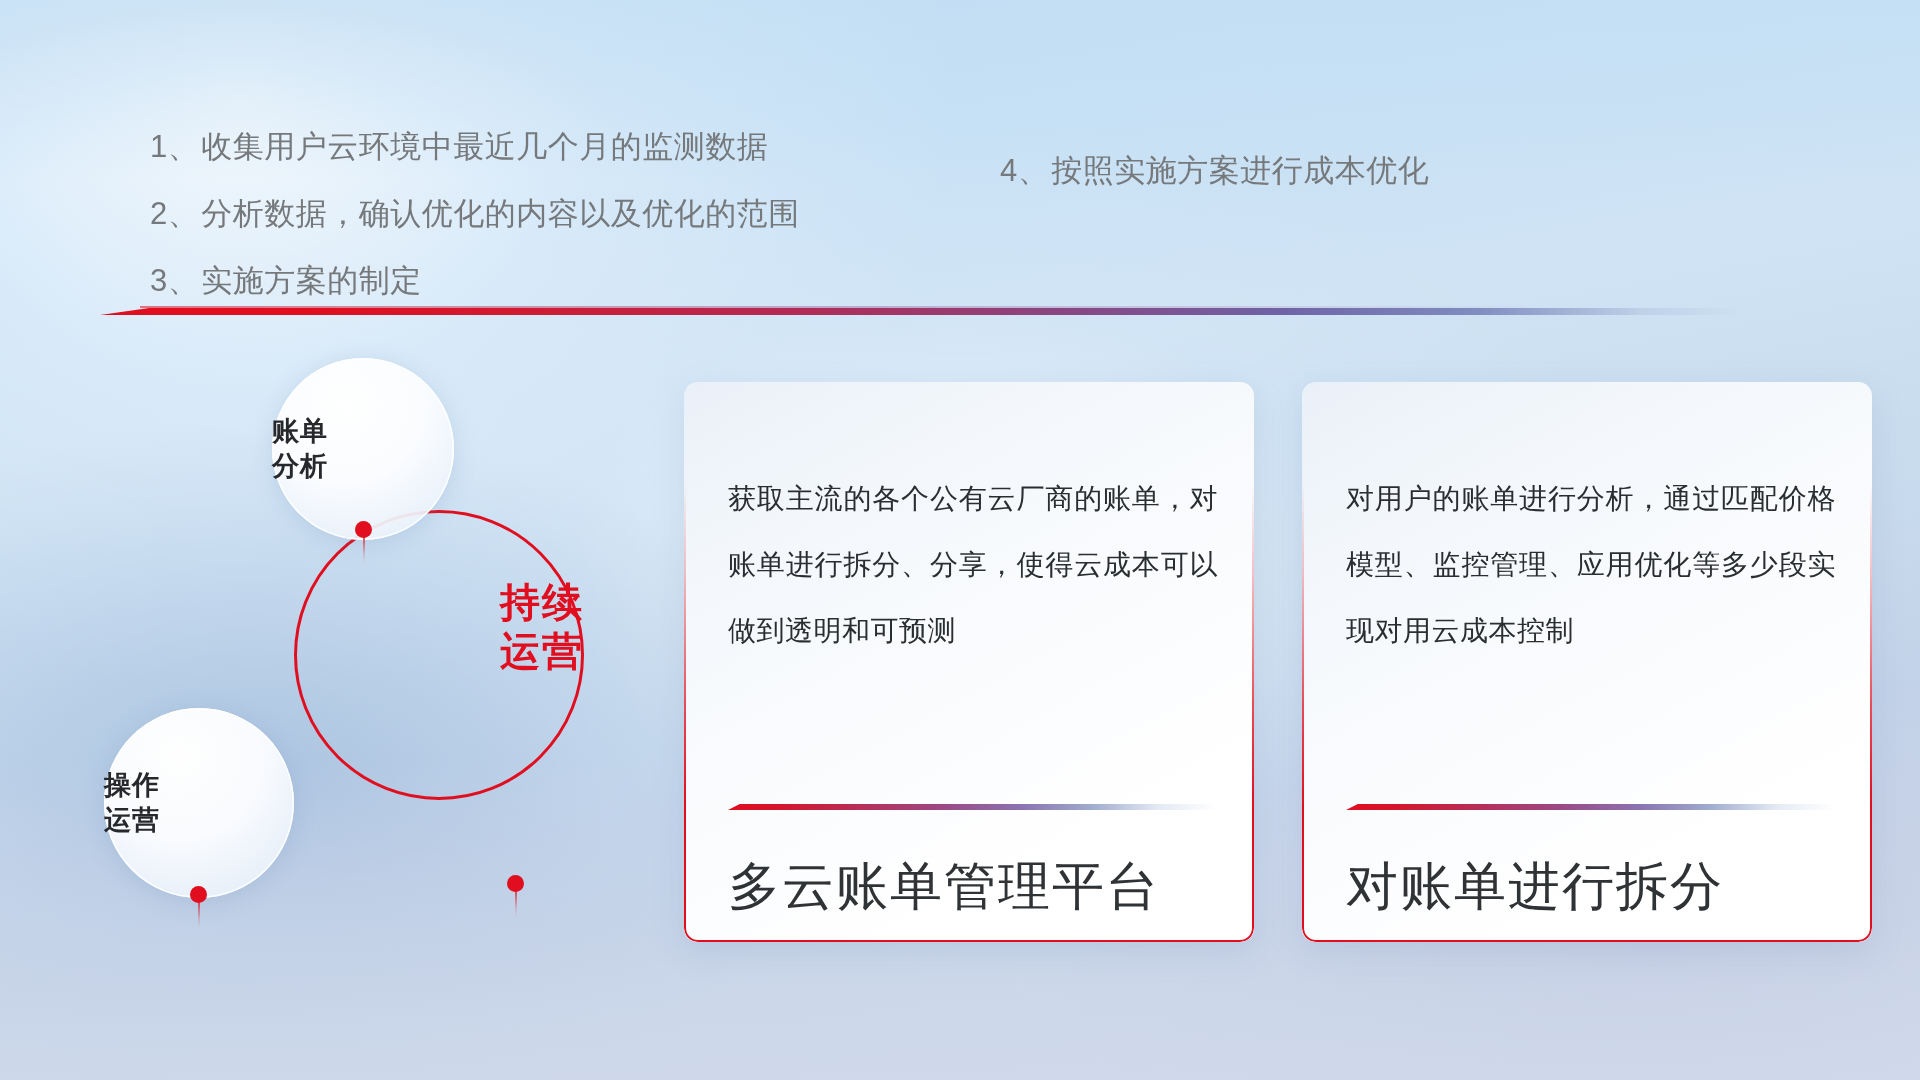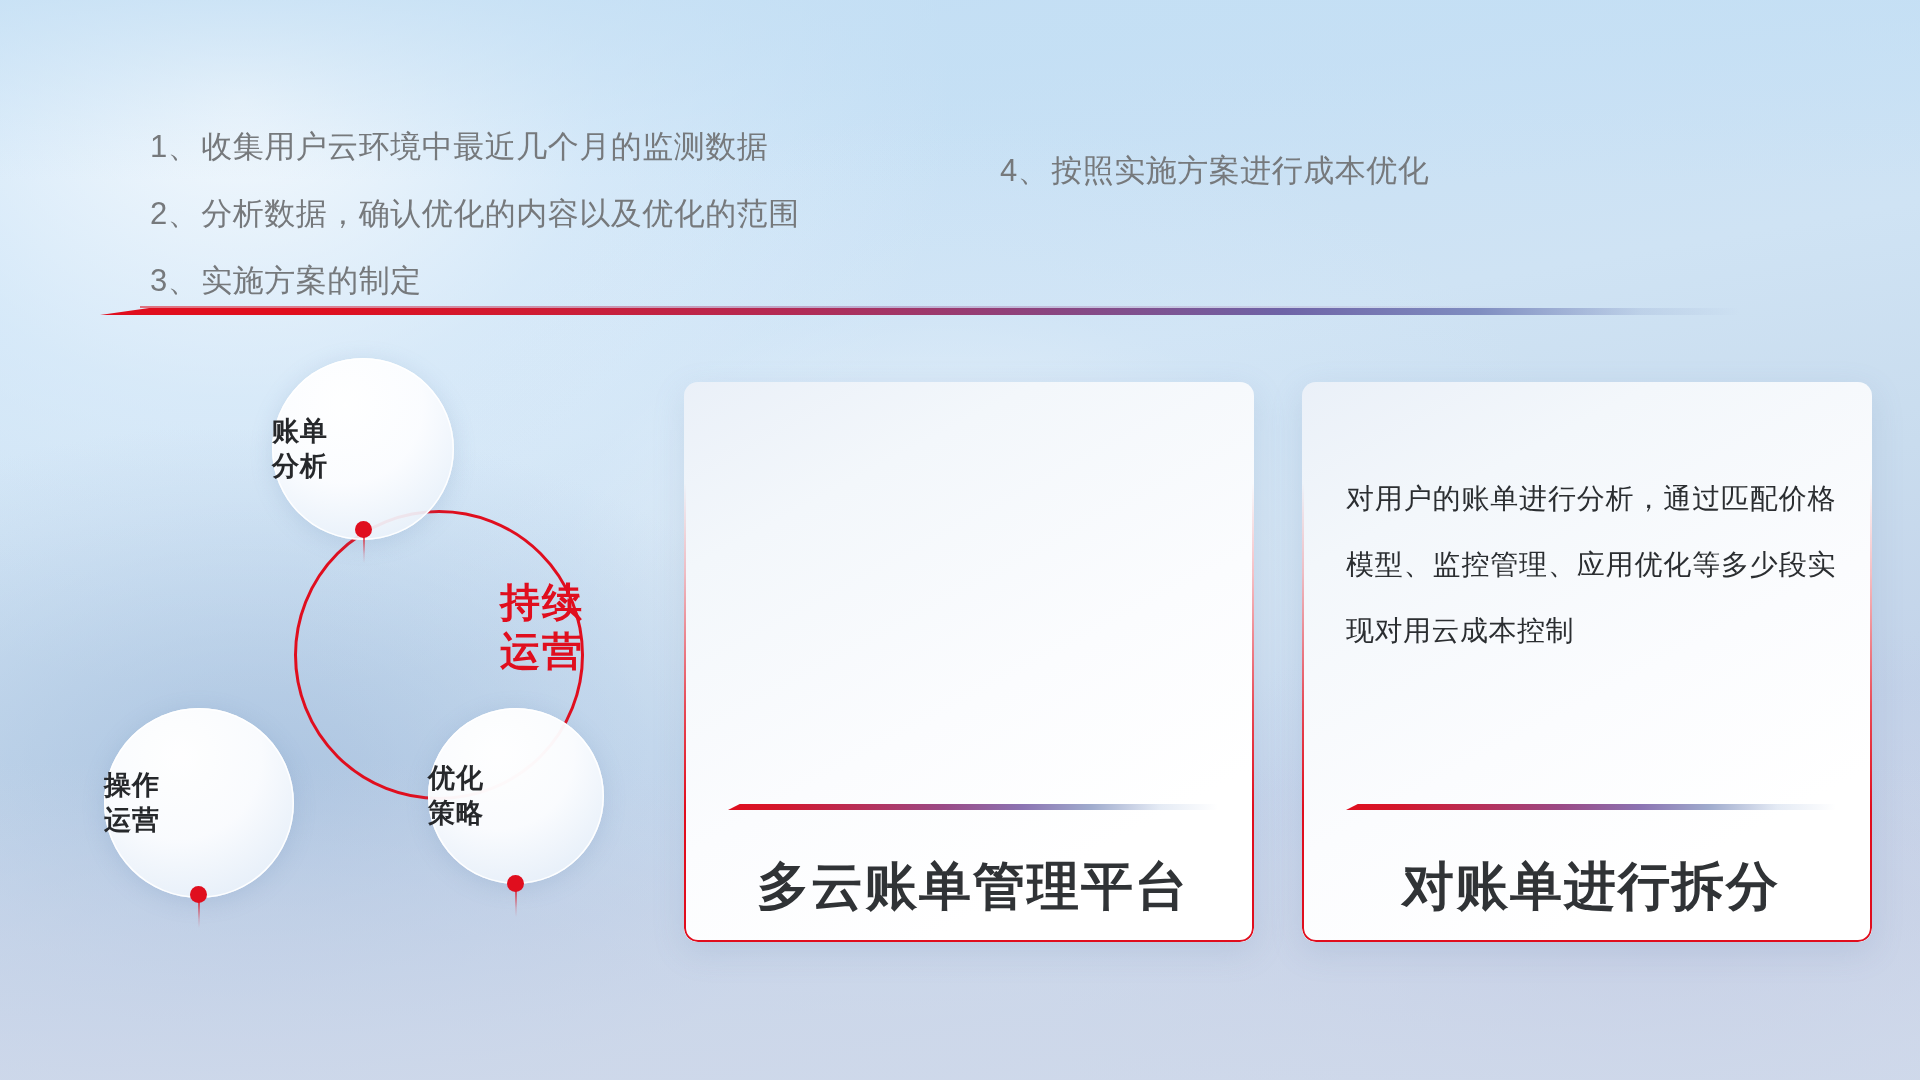--- a/index.html
+++ b/index.html
@@ -146,22 +146,22 @@
   .card-rule{
     position:absolute; left:0; top:2px; width:100%; height:6px;
     background:linear-gradient(90deg,
         #e00e1e 0%, #d4162b 10%, #b92d55 26%, #9a4a86 44%,
         #8b73b2 60%, #9fabcd 74%, rgba(196,210,232,.45) 88%, rgba(210,222,240,0) 100%);
     border-radius:0 3px 3px 0;
     clip-path:polygon(0% 100%, 2.4% 0%, 100% 0%, 100% 100%);
   }
   .card-title{
     position:absolute; left:44px; right:36px; top:470px;
-    font-size:52px; font-weight:bold; color:#303336;
-    letter-spacing:2px; text-align:center;
+    font-size:52px; font-weight:normal; color:#303336;
+    letter-spacing:2px; 
   }
 </style>
 </head>
 <body>
 
 <div id="bg-base"></div>
 <div id="bg-glow-tl"></div>
 <div id="bg-glow-center"></div>
 <div id="bg-blue-blob"></div>
 <div id="bg-violet-blob"></div>
@@ -207,36 +207,31 @@
     </div>
   </div>
 
   <div class="bubble" id="bubble-bl">
     <div class="bubble-label">
       <div>操作</div>
       <div>运营</div>
     </div>
   </div>
 
-  <div class="bubble" id="bubble-br">
-    <div class="bubble-label">
-      <div>优化</div>
-      <div>策略</div>
-    </div>
-  </div>
 
   <div class="dot-tail" id="tail-top"></div>
   <div class="dot" id="dot-top"></div>
   <div class="dot-tail" id="tail-bl"></div>
   <div class="dot" id="dot-bl"></div>
   <div class="dot-tail" id="tail-br"></div>
   <div class="dot" id="dot-br"></div>
 </div>
 
 <div class="card" id="card-1">
+  <div class="card-body">获取主流的各个公有云厂商的账单，对账单进行拆分、分享，使得云成本可以做到透明和可预测</div>
   <div class="card-rule-wrap">
     <div class="card-rule"></div>
   </div>
   <div class="card-title">多云账单管理平台</div>
   <div class="card-border"></div>
 </div>
 
 <div class="card" id="card-2">
   <div class="card-body">对用户的账单进行分析，通过匹配价格模型、监控管理、应用优化等多少段实现对用云成本控制</div>
   <div class="card-rule-wrap">

